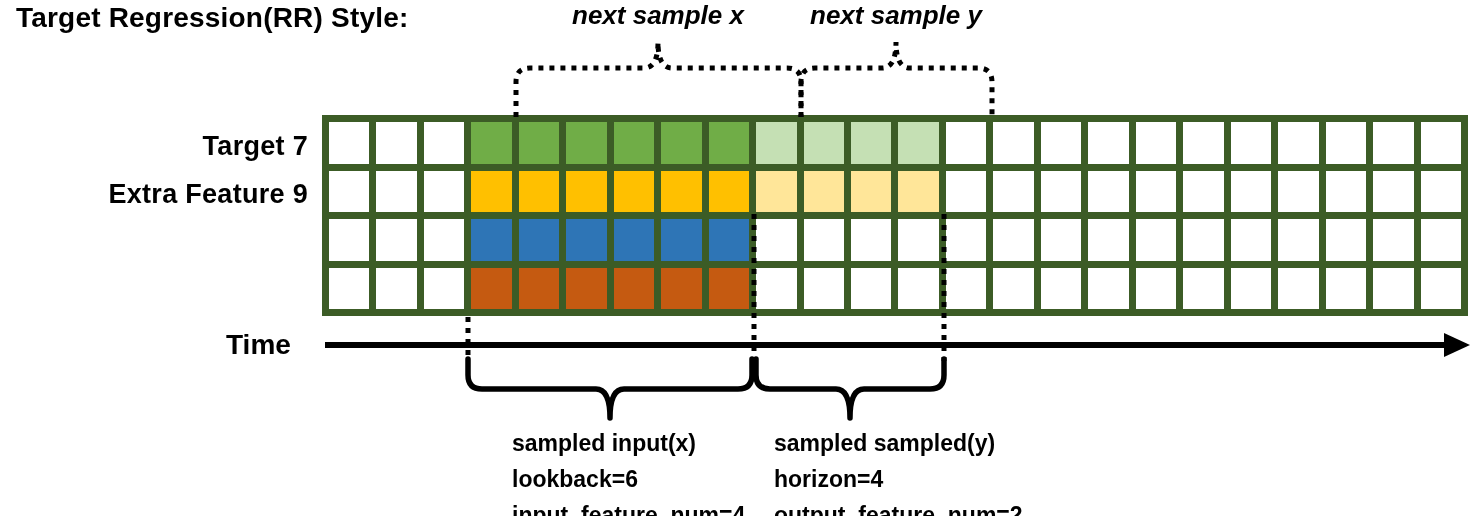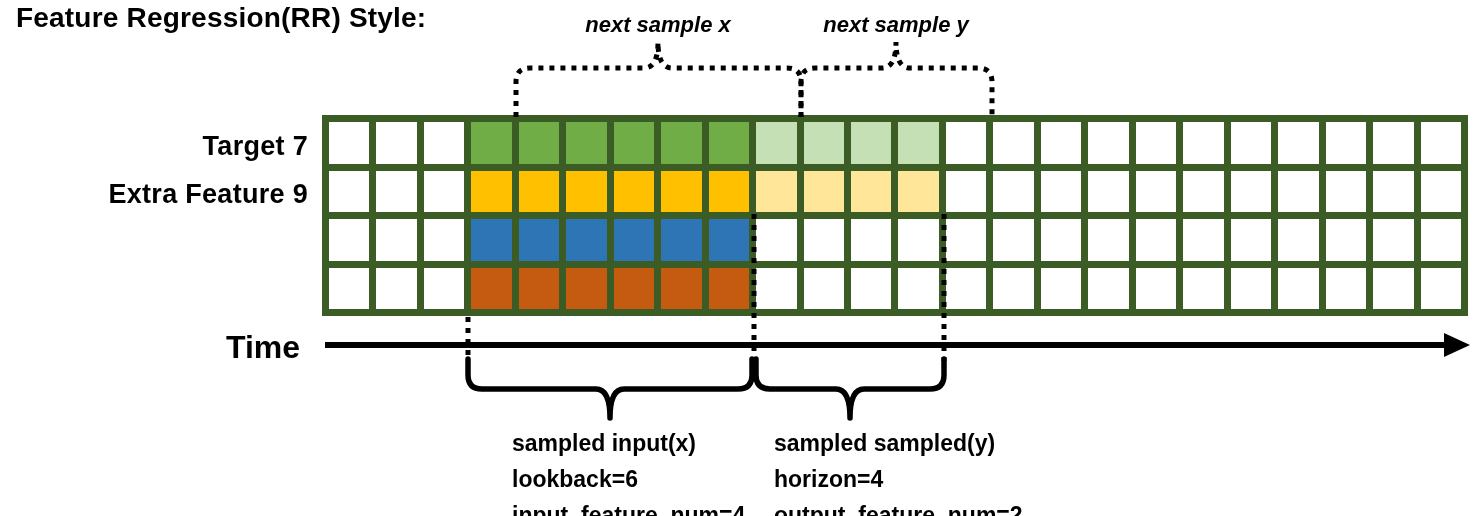--- a/index.html
+++ b/index.html
@@ -7,55 +7,55 @@
     width:1476px;height:516px;position:relative;background:#ffffff;
     font-family:"Liberation Sans","DejaVu Sans",sans-serif;color:#000;
     overflow:hidden;
   }
   .canvas{position:absolute;inset:0;}
   .title{
     position:absolute;left:16px;top:2px;font-size:28px;font-weight:bold;
     letter-spacing:0.2px;white-space:nowrap;
   }
   .top-label{
-    position:absolute;top:12px;transform:translateX(-50%);
-    font-size:22px;font-style:italic;font-weight:600;white-space:nowrap;
+    position:absolute;top:0;transform:translateX(-50%);
+    font-size:26px;font-style:italic;font-weight:600;white-space:nowrap;
   }
   .top-label.x{left:658px;}
   .top-label.y{left:896px;}
   .row-labels{
     position:absolute;left:0;top:122px;width:308px;height:194px;
     display:flex;flex-direction:column;
   }
   .row-label{
     height:48.5px;display:flex;align-items:center;justify-content:flex-end;
     font-size:27px;font-weight:bold;letter-spacing:0.3px;white-space:nowrap;
   }
   .grid{
     position:absolute;left:322px;top:115px;width:1146px;height:201px;
     display:grid;gap:7px;padding:7px;box-sizing:border-box;
   }
   .cell{background:#fff;}
   .time-label{
-    position:absolute;left:226px;top:329px;font-size:32px;font-weight:bold;
+    position:absolute;left:226px;top:329px;font-size:28px;font-weight:bold;
   }
   svg.overlay{position:absolute;left:0;top:0;pointer-events:none;}
   .note{
     position:absolute;top:425px;font-size:23px;font-weight:600;
     line-height:36px;white-space:nowrap;
   }
   .note.input{left:512px;}
   .note.output{left:774px;}
 </style>
 </head>
 <body>
 
 <div class="canvas">
 
-  <div class="title">Feature Regression(RR) Style:</div>
+  <div class="title">Target Regression(RR) Style:</div>
 
   <div class="top-label x">next sample x</div>
   <div class="top-label y">next sample y</div>
 
   <div class="row-labels" id="rowLabels">
       <div class="row-label">Target 7</div>
       <div class="row-label">Extra Feature 9</div>
     </div>
 
   <div class="grid" id="grid" style="background: rgb(60, 92, 38); grid-template-columns: repeat(24, 1fr); grid-template-rows: repeat(4, 1fr);">

